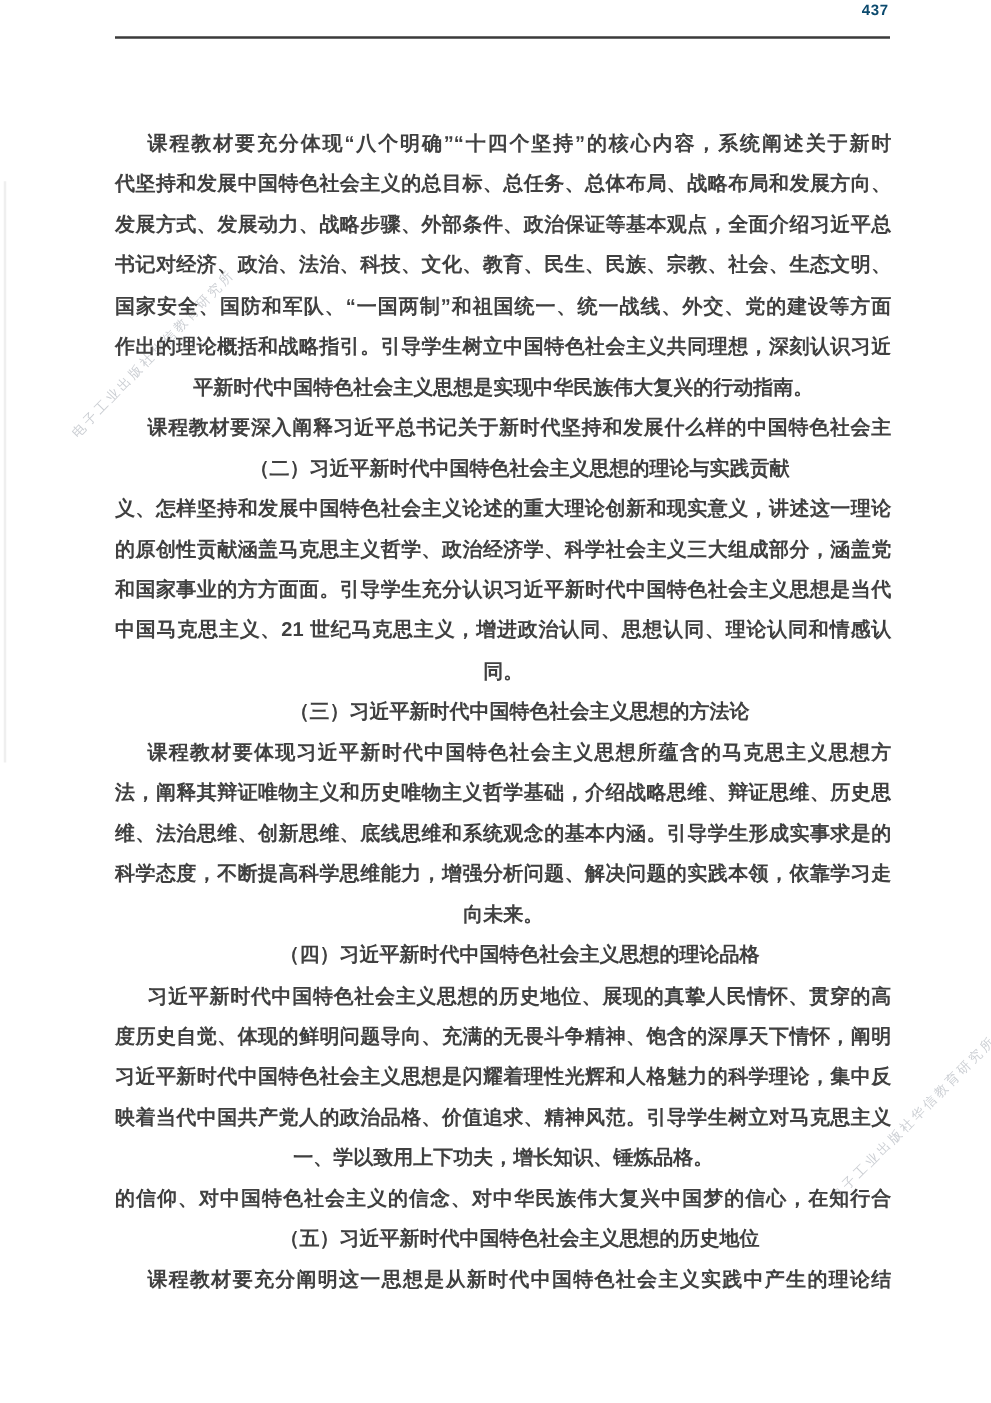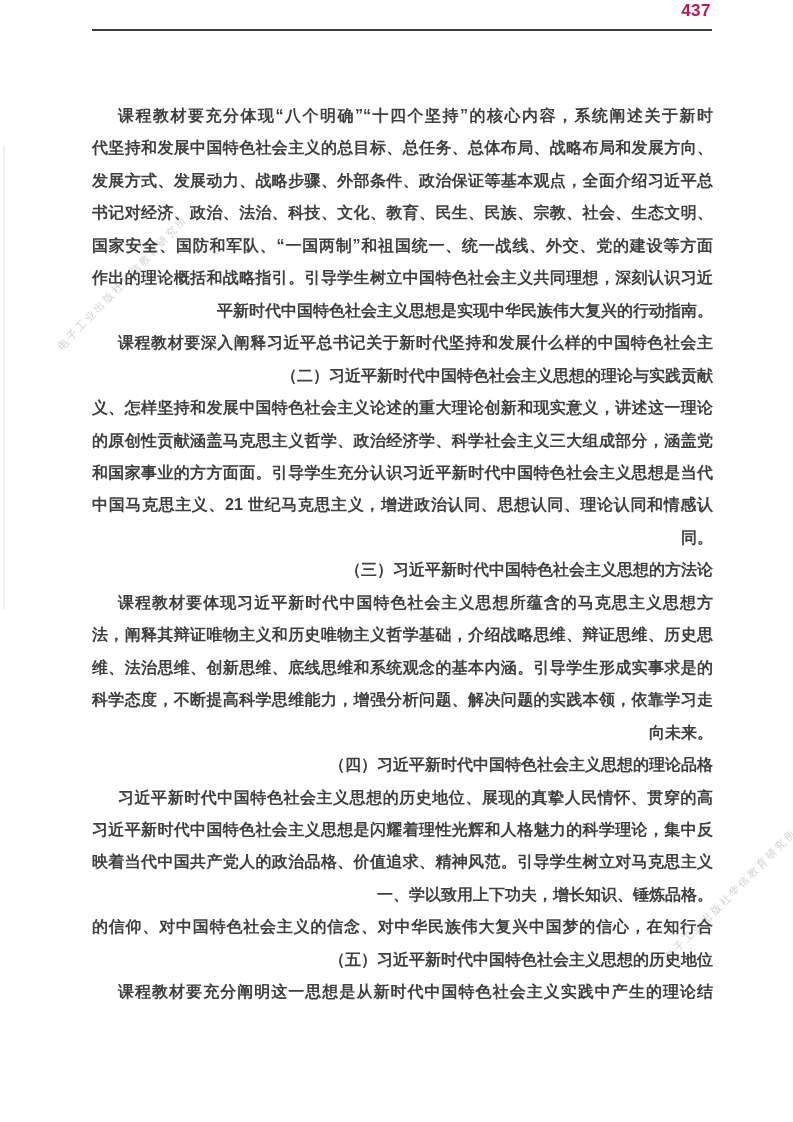--- a/index.html
+++ b/index.html
@@ -8,23 +8,23 @@
     width: 793px;
     height: 1122px;
     background: #ffffff;
     overflow: hidden;
     font-family: "Liberation Sans", sans-serif;
   }
   .page-number {
     position: absolute;
     top: 1px;
     right: 82px;
-    font-size: 17px;
+    font-size: 12px;
     font-weight: 600;
-    color: #be185d;
+    color: #0c4a6e;
     letter-spacing: 0.5px;
   }
   .header-rule {
     position: absolute;
     left: 92px;
     top: 29px;
     width: 620px;
     height: 2px;
     background: #3b3b3b;
   }
@@ -41,21 +41,21 @@
     left: 92px;
     top: 100px;
     width: 621px;
     color: #404040;
     font-size: 16px;
     line-height: 32.45px;
     font-weight: bold;
   }
   .ln {
     white-space: normal;
-    text-align: right;
+    text-align: center;
   }
   .ln.fill {
     text-align: justify;
     text-align-last: justify;
   }
   .ln.indent {
     text-indent: 26px;
   }
   .watermark {
     position: absolute;
@@ -106,20 +106,21 @@
     <div class="ln fill">中国马克思主义、21 世纪马克思主义，增进政治认同、思想认同、理论认同和情感认</div>
     <div class="ln">同。</div>
     <div class="ln indent">（三）习近平新时代中国特色社会主义思想的方法论</div>
     <div class="ln indent fill">课程教材要体现习近平新时代中国特色社会主义思想所蕴含的马克思主义思想方</div>
     <div class="ln fill">法，阐释其辩证唯物主义和历史唯物主义哲学基础，介绍战略思维、辩证思维、历史思</div>
     <div class="ln fill">维、法治思维、创新思维、底线思维和系统观念的基本内涵。引导学生形成实事求是的</div>
     <div class="ln fill">科学态度，不断提高科学思维能力，增强分析问题、解决问题的实践本领，依靠学习走</div>
     <div class="ln">向未来。</div>
     <div class="ln indent">（四）习近平新时代中国特色社会主义思想的理论品格</div>
     <div class="ln indent fill">习近平新时代中国特色社会主义思想的历史地位、展现的真挚人民情怀、贯穿的高</div>
+    <div class="ln fill">度历史自觉、体现的鲜明问题导向、充满的无畏斗争精神、饱含的深厚天下情怀，阐明</div>
     <div class="ln fill">习近平新时代中国特色社会主义思想是闪耀着理性光辉和人格魅力的科学理论，集中反</div>
     <div class="ln fill">映着当代中国共产党人的政治品格、价值追求、精神风范。引导学生树立对马克思主义</div>
     <div class="ln">一、学以致用上下功夫，增长知识、锤炼品格。</div>
     <div class="ln fill">的信仰、对中国特色社会主义的信念、对中华民族伟大复兴中国梦的信心，在知行合</div>
     <div class="ln indent">（五）习近平新时代中国特色社会主义思想的历史地位</div>
     <div class="ln indent fill">课程教材要充分阐明这一思想是从新时代中国特色社会主义实践中产生的理论结</div>
   </div>
 
 </div>
 

